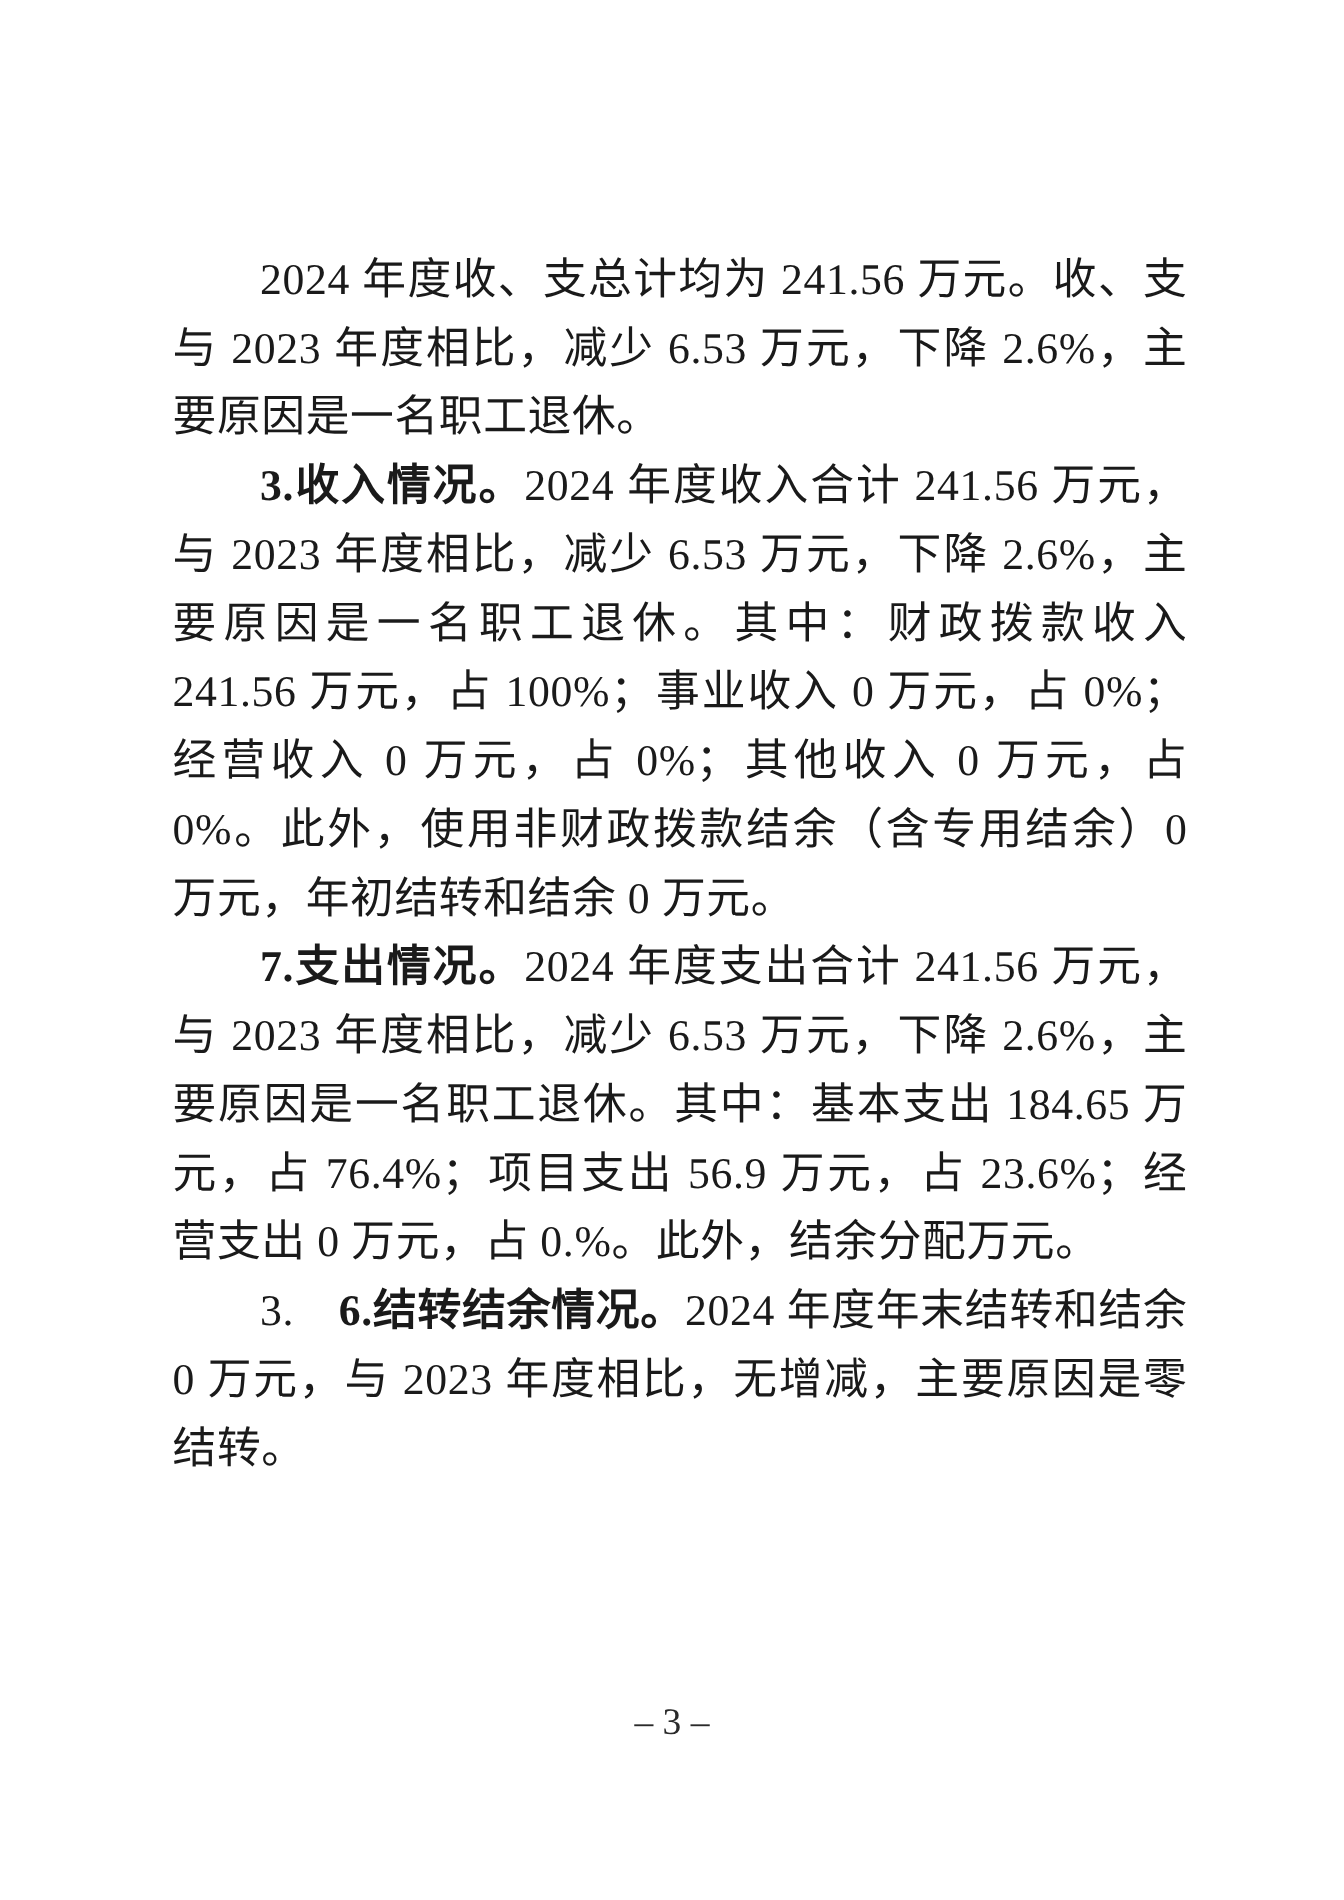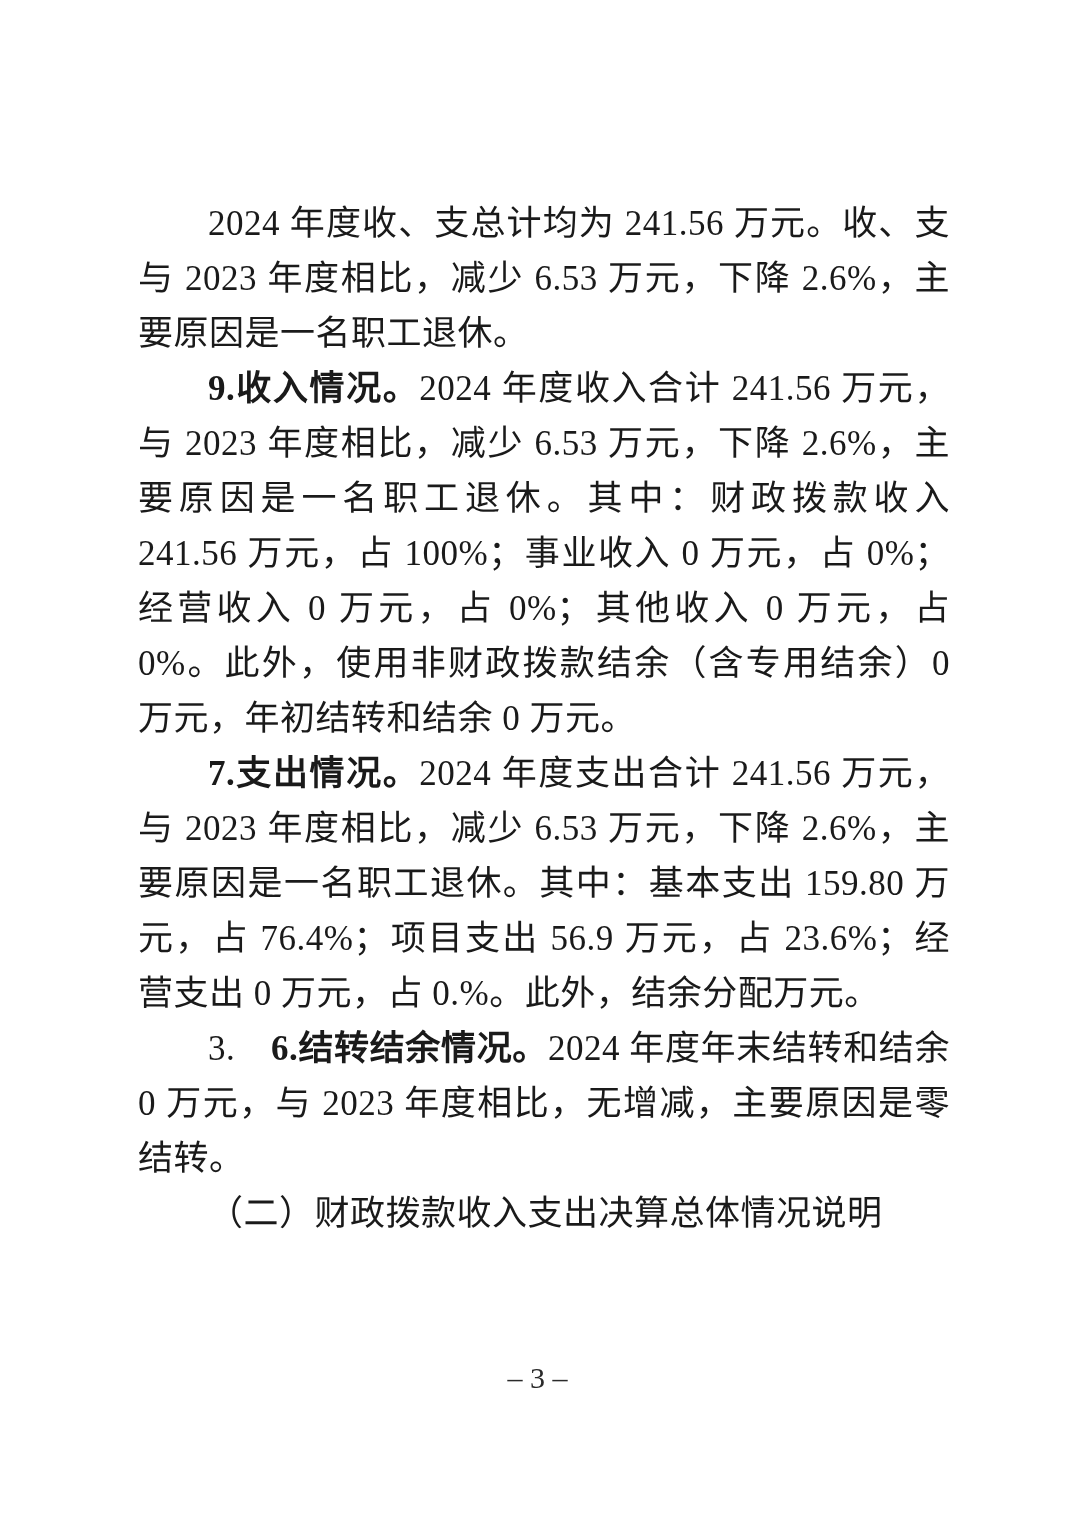--- a/index.html
+++ b/index.html
@@ -50,22 +50,21 @@
     line-height: 40px;
     color: #2a2a2a;
   }
 </style>
 </head>
 <body>
 
 <div class="page">
   <main class="doc-body" id="doc-body">
       <p><span>2024 年度收、支总计均为 241.56 万元。收、支与 2023 年度相比，减少 6.53 万元，下降 2.6%，主要原因是一名职工退休。</span></p>
-      <p><strong>9.收入情况。</strong><span>2024 年度收入合计 241.56 万元，与 2023 年度相比，减少 6.53 万元，下降 2.6%，主要原因是一名职工退休。其中：财政拨款收入 241.56 万元，占 100%；事业收入 0 万元，占 0%；经营收入 0 万元，占 0%；其他收入 0 万元，占 0%。此外，使用非财政拨款结余（含专用结余）0 万元，年初结转和结余 0 万元。</span></p>
-      <p><strong>7.支出情况。</strong><span>2024 年度支出合计 241.56 万元，与 2023 年度相比，减少 6.53 万元，下降 2.6%，主要原因是一名职工退休。其中：基本支出 159.80 万元，占 76.4%；项目支出 56.9 万元，占 23.6%；经营支出 0 万元，占 0.%。此外，结余分配万元。</span></p>
+      <p><strong>3.收入情况。</strong><span>2024 年度收入合计 241.56 万元，与 2023 年度相比，减少 6.53 万元，下降 2.6%，主要原因是一名职工退休。其中：财政拨款收入 241.56 万元，占 100%；事业收入 0 万元，占 0%；经营收入 0 万元，占 0%；其他收入 0 万元，占 0%。此外，使用非财政拨款结余（含专用结余）0 万元，年初结转和结余 0 万元。</span></p>
+      <p><strong>7.支出情况。</strong><span>2024 年度支出合计 241.56 万元，与 2023 年度相比，减少 6.53 万元，下降 2.6%，主要原因是一名职工退休。其中：基本支出 184.65 万元，占 76.4%；项目支出 56.9 万元，占 23.6%；经营支出 0 万元，占 0.%。此外，结余分配万元。</span></p>
       <p><span>3.　</span><strong>6.结转结余情况。</strong><span>2024 年度年末结转和结余 0 万元，与 2023 年度相比，无增减，主要原因是零结转。</span></p>
-      <p><span>（二）财政拨款收入支出决算总体情况说明</span></p>
       <p></p>
     </main>
   <footer class="page-footer">
     <span>– 3 –</span>
   </footer>
 </div>
 
 </body></html>

